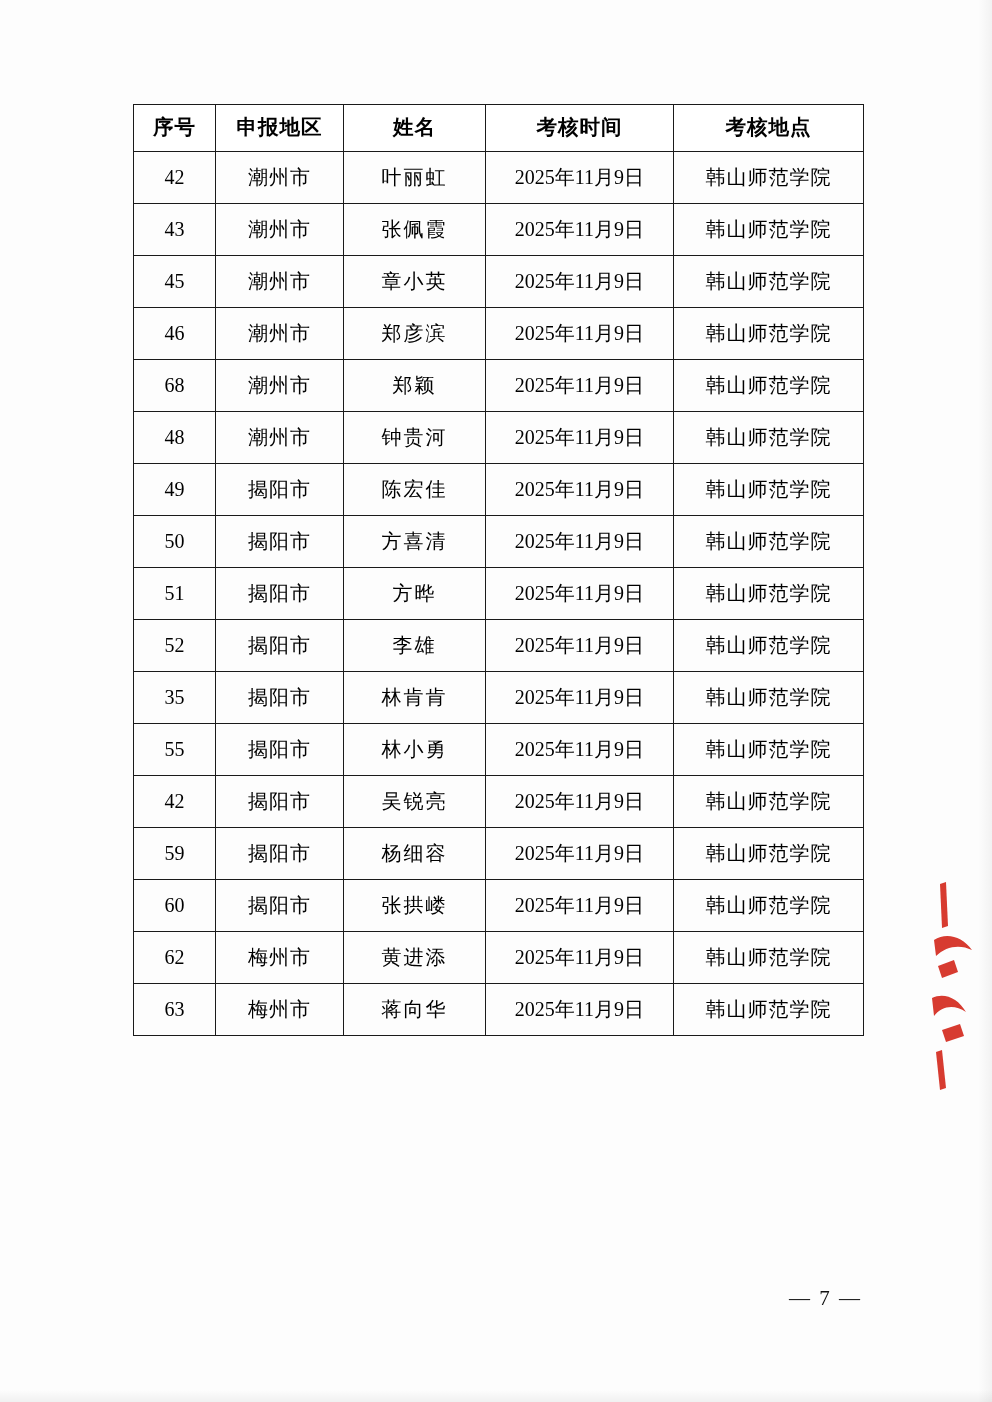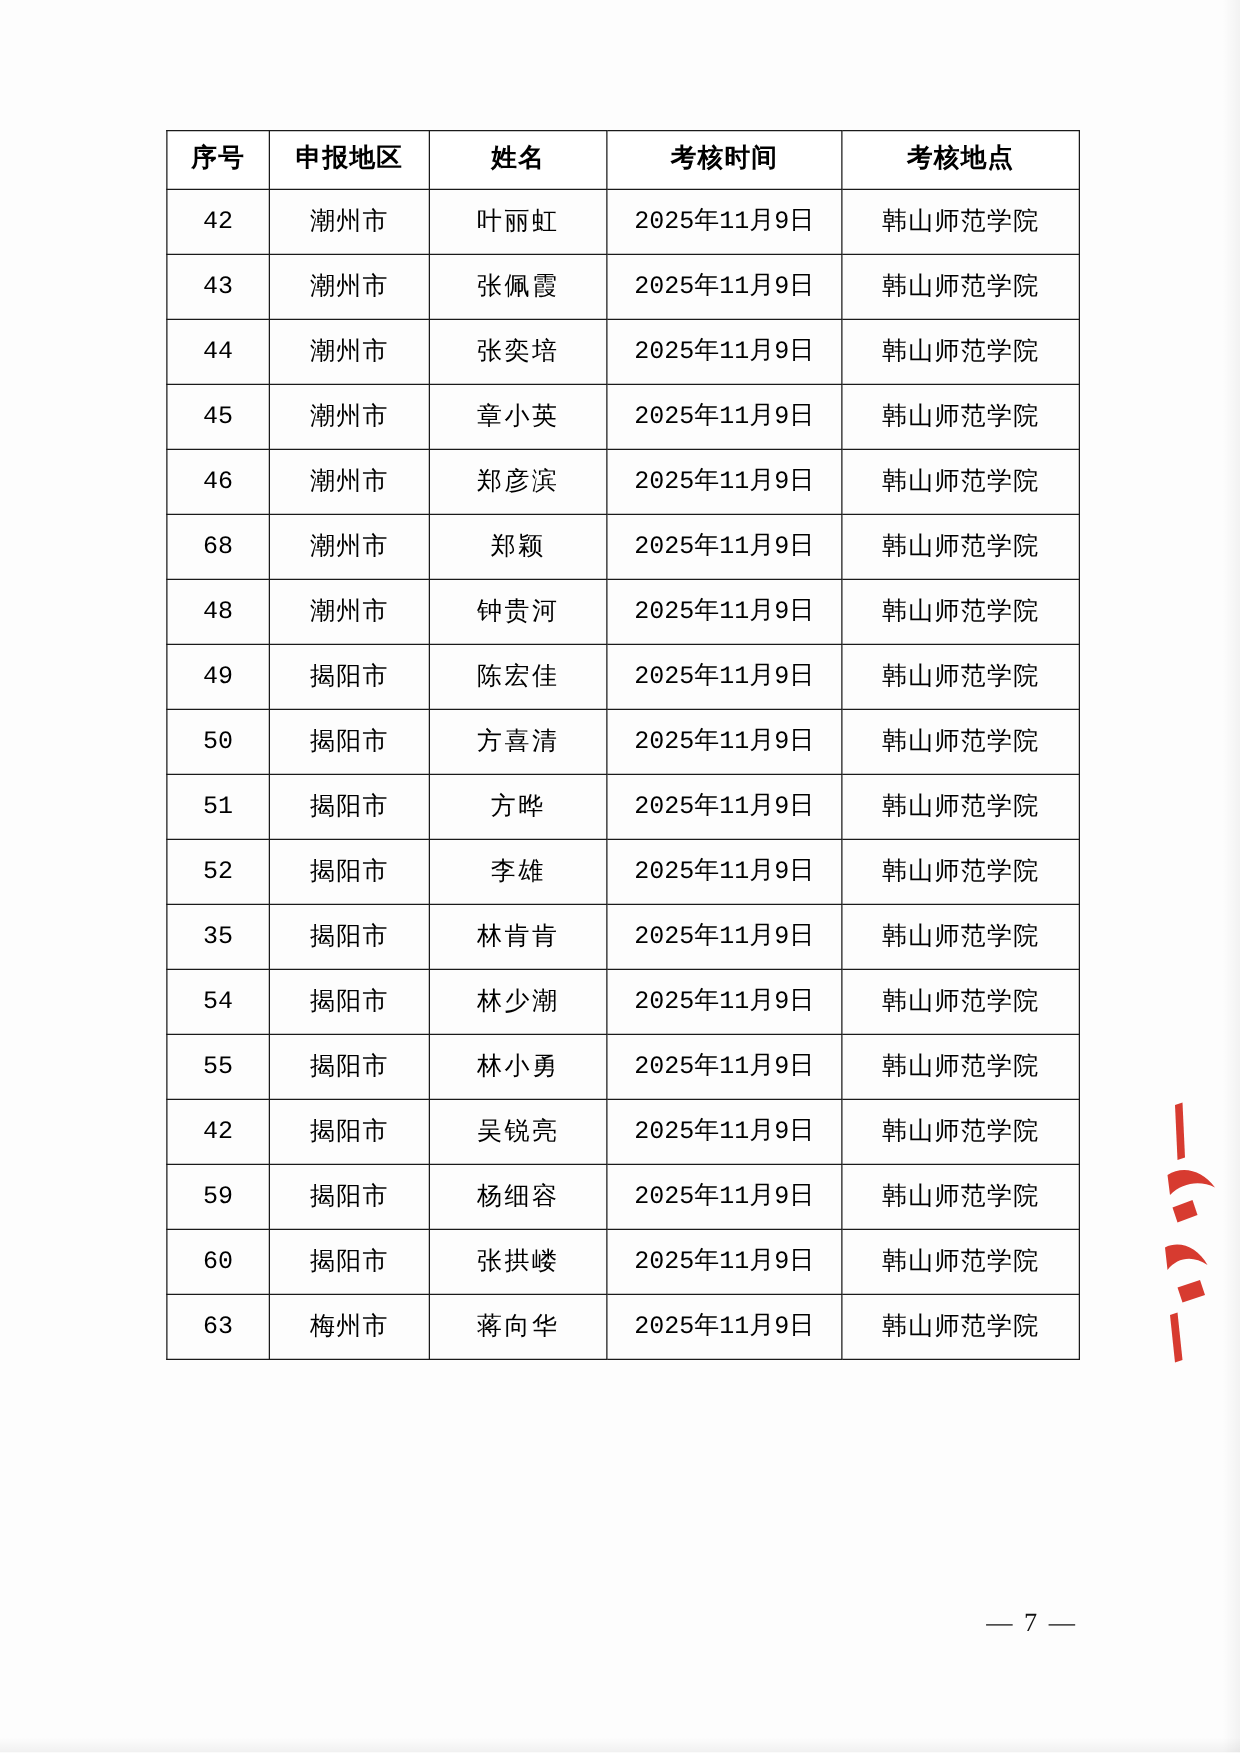--- a/index.html
+++ b/index.html
@@ -50,21 +50,21 @@
     height: 46px;
     font-size: 20.5px;
   }
   col.c-index { width: 82px; }
   col.c-region { width: 128px; }
   col.c-name { width: 142px; }
   col.c-time { width: 188px; }
   col.c-place { width: 190px; }
 
   td.index, td.time {
-    font-family: Liberation Mono, monospace;
+    font-family: Liberation Serif, serif;
   }
   td.name {
     letter-spacing: 2px;
   }
   td.region {
     letter-spacing: 1px;
   }
   td.place {
     letter-spacing: 1px;
   }
@@ -145,27 +145,20 @@
           <td class="place">韩山师范学院</td>
         </tr>
         <tr>
           <td class="index">43</td>
           <td class="region">潮州市</td>
           <td class="name">张佩霞</td>
           <td class="time">2025年11月9日</td>
           <td class="place">韩山师范学院</td>
         </tr>
         <tr>
-          <td class="index">44</td>
-          <td class="region">潮州市</td>
-          <td class="name">张奕培</td>
-          <td class="time">2025年11月9日</td>
-          <td class="place">韩山师范学院</td>
-        </tr>
-        <tr>
           <td class="index">45</td>
           <td class="region">潮州市</td>
           <td class="name">章小英</td>
           <td class="time">2025年11月9日</td>
           <td class="place">韩山师范学院</td>
         </tr>
         <tr>
           <td class="index">46</td>
           <td class="region">潮州市</td>
           <td class="name">郑彦滨</td>
@@ -215,27 +208,20 @@
           <td class="place">韩山师范学院</td>
         </tr>
         <tr>
           <td class="index">35</td>
           <td class="region">揭阳市</td>
           <td class="name">林肯肯</td>
           <td class="time">2025年11月9日</td>
           <td class="place">韩山师范学院</td>
         </tr>
         <tr>
-          <td class="index">54</td>
-          <td class="region">揭阳市</td>
-          <td class="name">林少潮</td>
-          <td class="time">2025年11月9日</td>
-          <td class="place">韩山师范学院</td>
-        </tr>
-        <tr>
           <td class="index">55</td>
           <td class="region">揭阳市</td>
           <td class="name">林小勇</td>
           <td class="time">2025年11月9日</td>
           <td class="place">韩山师范学院</td>
         </tr>
         <tr>
           <td class="index">42</td>
           <td class="region">揭阳市</td>
           <td class="name">吴锐亮</td>
@@ -246,20 +232,27 @@
           <td class="index">59</td>
           <td class="region">揭阳市</td>
           <td class="name">杨细容</td>
           <td class="time">2025年11月9日</td>
           <td class="place">韩山师范学院</td>
         </tr>
         <tr>
           <td class="index">60</td>
           <td class="region">揭阳市</td>
           <td class="name">张拱嵝</td>
+          <td class="time">2025年11月9日</td>
+          <td class="place">韩山师范学院</td>
+        </tr>
+        <tr>
+          <td class="index">62</td>
+          <td class="region">梅州市</td>
+          <td class="name">黄进添</td>
           <td class="time">2025年11月9日</td>
           <td class="place">韩山师范学院</td>
         </tr>
         <tr>
           <td class="index">63</td>
           <td class="region">梅州市</td>
           <td class="name">蒋向华</td>
           <td class="time">2025年11月9日</td>
           <td class="place">韩山师范学院</td>
         </tr>

